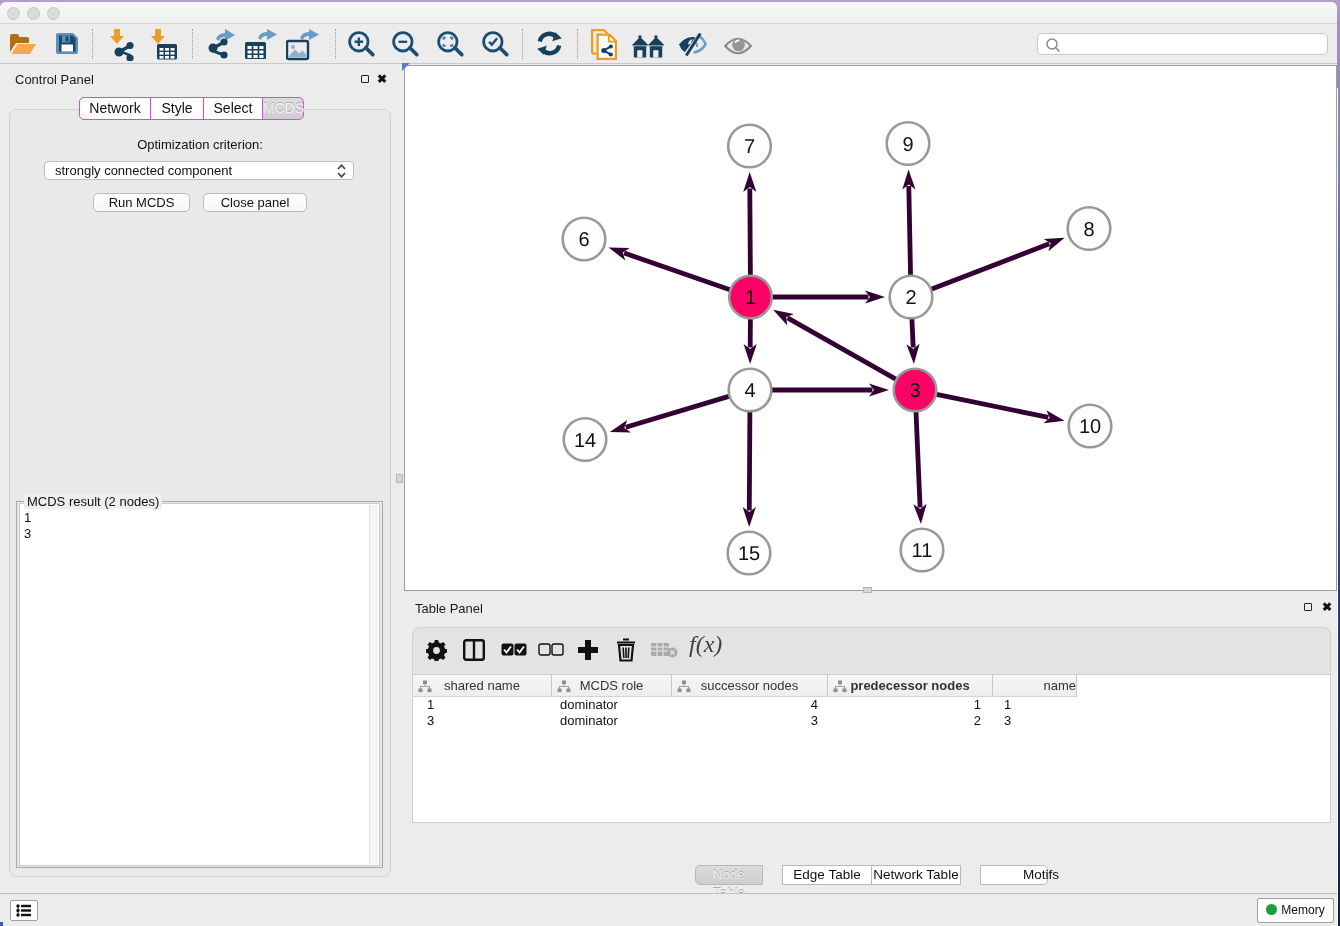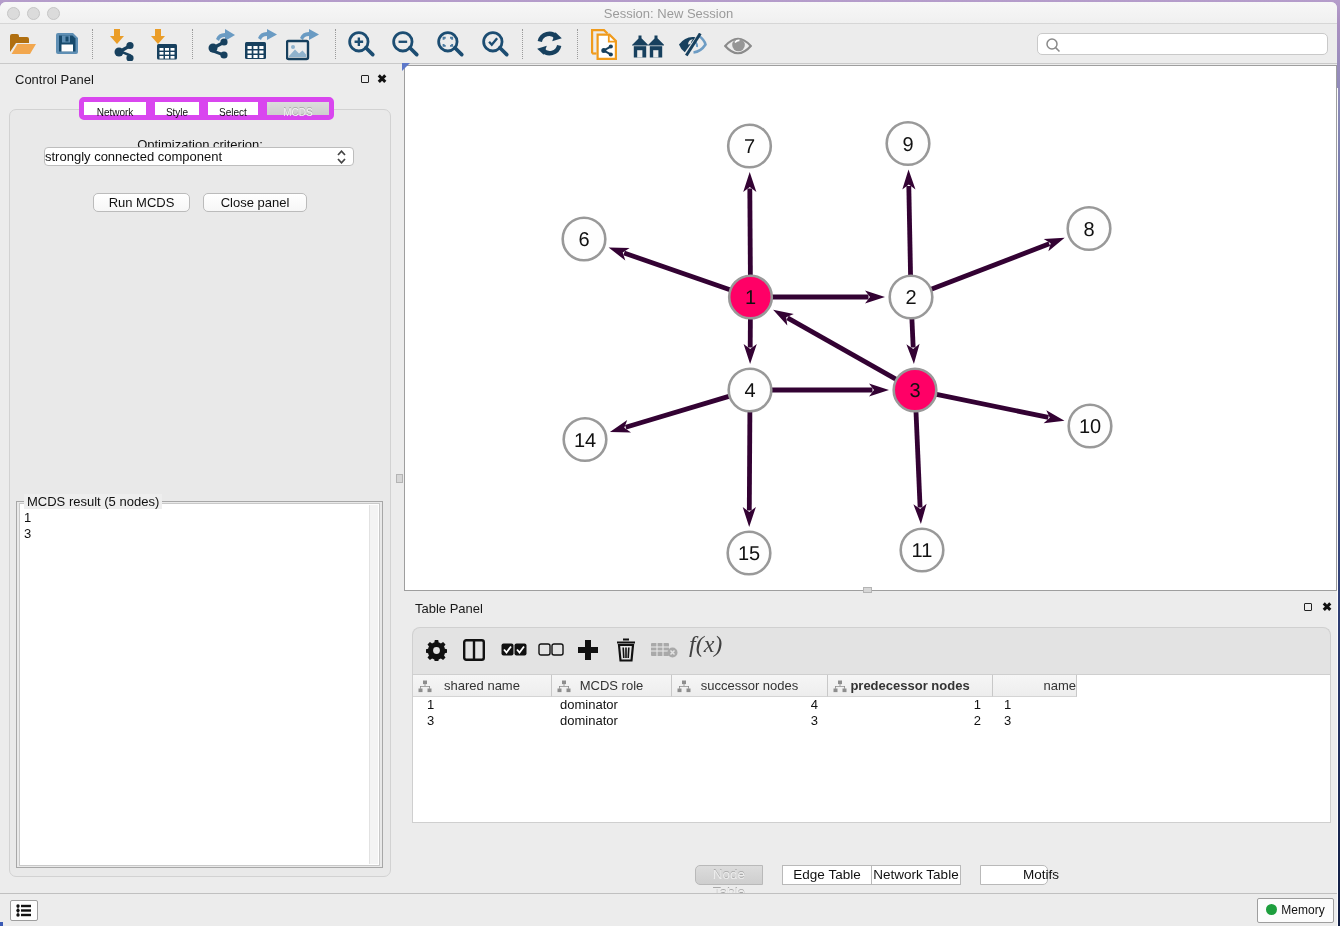--- a/index.html
+++ b/index.html
@@ -16,21 +16,21 @@
 
 #toolbar { position:absolute; left:0; top:23px; width:100%; height:39px; background:#ececec; border-bottom:1px solid #c9c9c9; }
 .sep { position:absolute; top:4px; height:30px; width:0; border-left:1px dotted #9a9a9a; }
 #searchbox { position:absolute; left:1037px; top:8px; width:291px; height:22px; background:#fff; border:1px solid #c9c9c9; border-radius:5px; }
 
 .paneltitle { font-size:13px; color:#1a1a1a; }
 .winbtn-sq { position:absolute; width:8px; height:8px; border:1.5px solid #222; border-radius:1px; }
 .winbtn-x { position:absolute; font-size:12px; font-weight:bold; color:#111; line-height:10px; filter:opacity(1); }
 
 #ctrltabs { position:absolute; top:95px; left:79px; width:243px; height:23px; }
-.ctab { position:absolute; top:0; height:23px; background:#fff; border:5px solid #d946ef; font-size:10px; text-align:center; line-height:21px; color:#111; }
+.ctab { position:absolute; top:0; height:23px; background:#fff; border:1px solid #d946ef; font-size:14px; text-align:center; line-height:21px; color:#111; }
 #tabpane { position:absolute; left:9px; top:107px; width:382px; height:768px; background:#e9e9e9; border:1px solid #d2d2d2; border-radius:7px; }
 .btn { position:absolute; background:linear-gradient(#ffffff,#f6f6f6); border:1px solid #bbb; border-radius:5px; font-size:13px; text-align:center; color:#111; }
 
 #netwin { position:absolute; left:404px; top:63px; width:933px; height:526px; background:#fff; border:1px solid #9e9e9e; }
 #nettitle { position:absolute; left:0; top:0; width:100%; height:21px; background:linear-gradient(#f5f5f5,#d9d9d9); border-bottom:1px solid #b0b0b0; }
 .tf { position:absolute; top:4px; width:11px; height:11px; border-radius:50%; }
 
 #tablepanel { position:absolute; left:406px; top:591px; width:931px; height:299px; background:#ececec; }
 #tbltoolbar { position:absolute; left:6px; top:34px; width:919px; height:47px; background:#e3e3e3; border:1px solid #d0d0d0; border-radius:8px 8px 0 0; border-bottom:none; }
 #tbl { position:absolute; left:6px; top:81px; width:919px; height:149px; background:#fff; border:1px solid #cfcfcf; }
@@ -42,21 +42,20 @@
 #statusbar { position:absolute; left:0; top:891px; width:100%; height:33px; background:#ececec; border-top:1px solid #c0c0c0; }
 </style>
 </head>
 <body>
 <div class="abs" style="left:1336px; top:88px; width:2px; height:838px; background:#fdfdfd; z-index:0;"></div>
 <div id="win">
   <div id="titlebar">
     <div class="tl" style="left:7px;"></div>
     <div class="tl" style="left:27px;"></div>
     <div class="tl" style="left:47px;"></div>
-    <div id="title-txt">Session: New Session</div>
   </div>
   <div id="toolbar">
     <div class="sep" style="left:92px;"></div>
     <div class="sep" style="left:192px;"></div>
     <div class="sep" style="left:335px;"></div>
     <div class="sep" style="left:522px;"></div>
     <div class="sep" style="left:577px;"></div>
     <div id="searchbox">
         <svg width="18" height="18" style="position:absolute;left:6px;top:2px;" viewBox="0 0 18 18">
           <circle cx="8" cy="8" r="5" fill="none" stroke="#8a8a8a" stroke-width="1.5"></circle>
@@ -222,39 +221,39 @@
   </div>
 
   <div class="paneltitle abs" style="left:15px; top:70px;">Control Panel</div>
   <div class="winbtn-sq" style="left:361px; top:73px;"></div>
   <div class="winbtn-x" style="left:377px; top:72px;">✖</div>
   <div id="tabpane"></div>
   <div id="ctrltabs">
     <div class="ctab" style="left:0; width:72px; border-radius:5px 0 0 5px;">Network</div>
     <div class="ctab" style="left:71px; width:54px;">Style</div>
     <div class="ctab" style="left:124px; width:60px;">Select</div>
-    <div class="ctab" style="left:183px; width:72px; border-radius:0 5px 5px 0; background:linear-gradient(#dcdcdc,#cecece); color:#f2f2f2; text-shadow:0 -1px 0 #aaa;">MCDS</div>
+    <div class="ctab" style="left:183px; width:42px; border-radius:0 5px 5px 0; background:linear-gradient(#dcdcdc,#cecece); color:#f2f2f2; text-shadow:0 -1px 0 #aaa;">MCDS</div>
   </div>
   <div class="abs noop" style="left:0; top:135px; width:400px; text-align:center; font-size:13px; color:#111;">Optimization criterion:</div>
-  <div class="abs noop" style="left:44px; top:145px; width:310px; height:19px; background:#fff; border:1px solid #bdbdbd; border-radius:4px; font-size:13px; color:#111; line-height:17px; ">strongly connected component
+  <div class="abs noop" style="left:44px; top:159px; width:310px; height:19px; background:#fff; border:1px solid #bdbdbd; border-radius:4px; font-size:13px; color:#111; line-height:17px; padding-left:10px;">strongly connected component
     <svg width="11" height="14" style="position:absolute; right:6px; top:2px;" viewBox="0 0 11 14">
         <path d="M2 5 L5.5 1.2 L9 5" fill="none" stroke="#444" stroke-width="1.7"></path>
         <path d="M2 9 L5.5 12.8 L9 9" fill="none" stroke="#444" stroke-width="1.7"></path>
       </svg>
   </div>
   <div class="btn" style="left:93px; top:191px; width:97px; height:19px; line-height:17px;">Run MCDS</div>
   <div class="btn" style="left:203px; top:191px; width:104px; height:19px; line-height:17px;">Close panel</div>
 
   <div class="abs" style="left:16px; top:499px; width:367px; height:367px; border:1px solid #a7a7a7;">
     <div class="abs" style="left:2px; top:1px; right:2px; bottom:1px; background:#fff; border:1px solid #c9c9c9;">
       <div class="abs noop" style="left:4px; top:6px; font-size:13px; color:#111; line-height:16px;">1<br>3</div>
       <div class="abs" style="right:1px; top:1px; width:9px; bottom:1px; background:#f4f4f4; border-left:1px solid #e2e2e2;"></div>
     </div>
   </div>
-  <div class="abs noop" style="left:24px; top:492px; background:#eee; padding:0 3px; font-size:13px; color:#111;">MCDS result (5 nodes)</div>
+  <div class="abs noop" style="left:24px; top:492px; background:#eee; padding:0 3px; font-size:13px; color:#111;">MCDS result (2 nodes)</div>
 
   <div id="netwin">
     <svg id="graph" width="929" height="503" viewBox="0 0 929 503" style="position:absolute; left:2px; top:21px;">
       <g stroke="#330233" stroke-width="4.8" fill="none">
         <line x1="343.4" y1="190.5" x2="342.8" y2="101.5"></line>
         <line x1="325.1" y1="203.6" x2="217.1" y2="166.0"></line>
         <line x1="363.0" y1="210.0" x2="461.5" y2="210.0"></line>
         <line x1="343.4" y1="229.5" x2="343.2" y2="260.5"></line>
         <line x1="503.6" y1="190.5" x2="501.8" y2="99.0"></line>
         <line x1="522.2" y1="203.0" x2="642.3" y2="156.8"></line>

